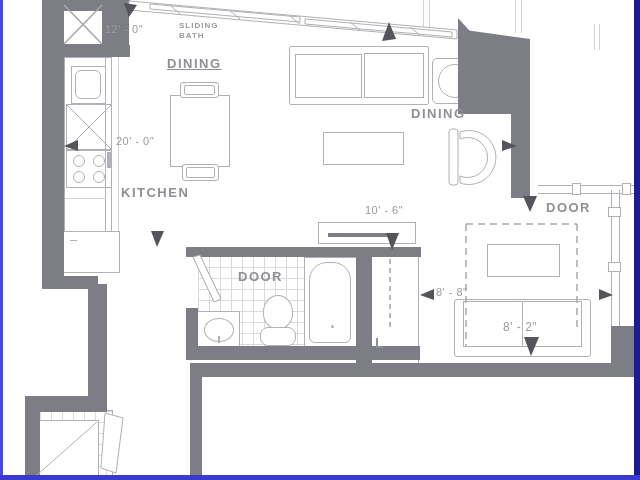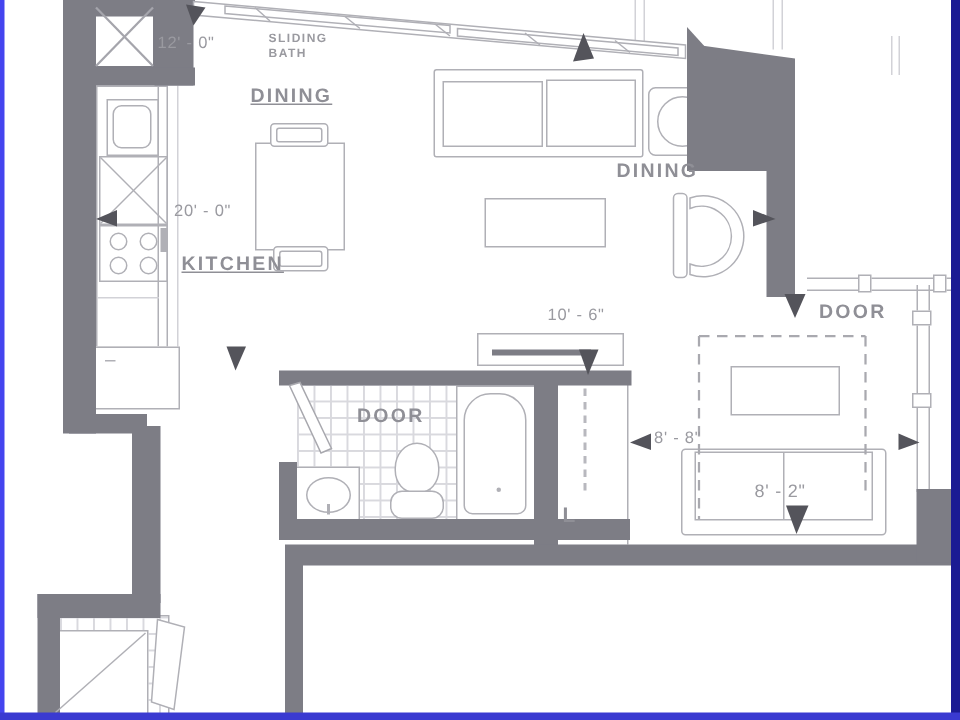--- a/index.html
+++ b/index.html
@@ -169,21 +169,21 @@
       <polygon points="523,196 537,196 530,212"></polygon>
       <polygon points="151,231 164,231 157,247"></polygon>
       <polygon points="386,233 399,233 392,250"></polygon>
       <polygon points="420,295 434,289 434,300"></polygon>
       <polygon points="613,295 599,289 599,300"></polygon>
       <polygon points="524,337 539,337 531,356"></polygon>
     </g>
   </svg>
 
   <div class="t" style="left:167px;top:56px;text-decoration:underline;">DINING</div>
-  <div class="t" style="left:121px;top:168px;text-decoration:underline;">KITCHEN</div>
+  <div class="t" style="left:121px;top:185px;">KITCHEN</div>
   <div class="t" style="left:411px;top:106px;">DINING</div>
   <div class="t" style="left:546px;top:200px;">DOOR</div>
   <div class="t" style="left:238px;top:269px;">DOOR</div>
   <div class="t" style="left:375px;top:335px;font-size:14px;">L</div>
   <div class="dim" style="left:179px;top:21px;width:54px;font-size:8px;line-height:10px;letter-spacing:1px;white-space:normal;font-weight:600;">SLIDING BATH</div>
 
   <div class="dim" style="left:105px;top:23px;">12' - 0"</div>
   <div class="dim" style="left:116px;top:135px;">20' - 0"</div>
   <div class="dim" style="left:365px;top:204px;">10' - 6"</div>
   <div class="dim" style="left:436px;top:286px;">8' - 8"</div>

